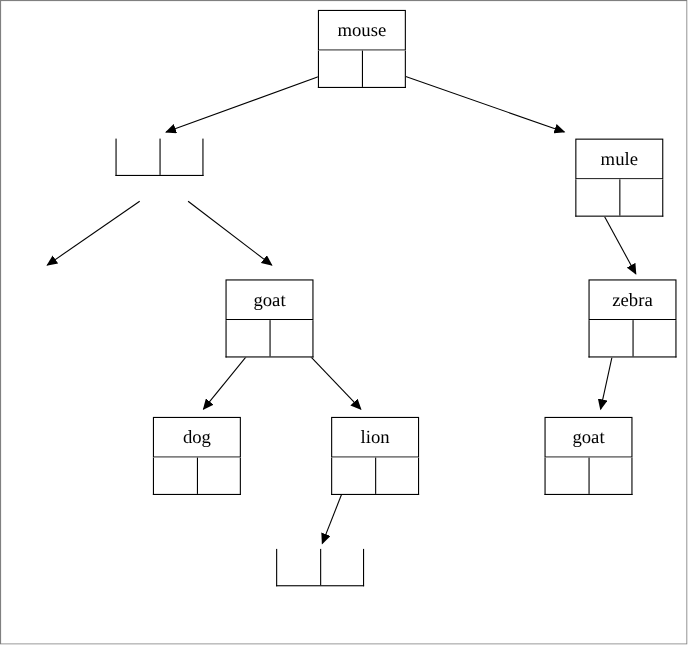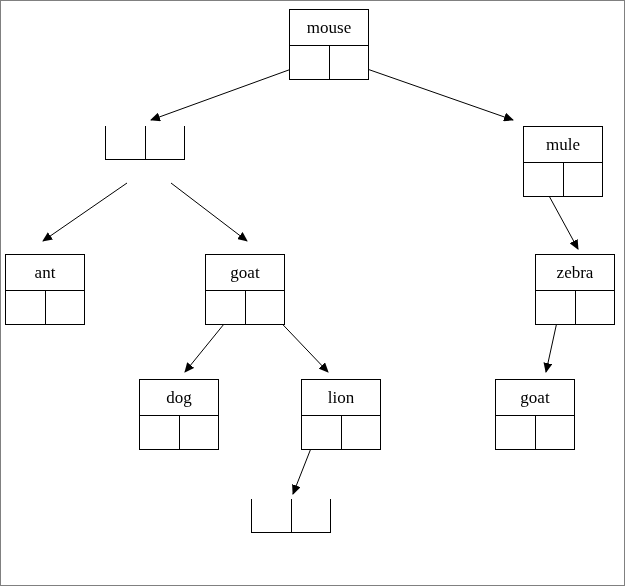--- a/index.html
+++ b/index.html
@@ -92,27 +92,20 @@
   </div>
 
   <div class="node" id="n-mule">
     <div class="label">mule</div>
     <div class="cells">
       <div class="cell-left"></div>
       <div class="cell-right"></div>
     </div>
   </div>
 
-  <div class="node" id="n-ant">
-    <div class="label">ant</div>
-    <div class="cells">
-      <div class="cell-left"></div>
-      <div class="cell-right"></div>
-    </div>
-  </div>
 
   <div class="node" id="n-goat">
     <div class="label">goat</div>
     <div class="cells">
       <div class="cell-left"></div>
       <div class="cell-right"></div>
     </div>
   </div>
 
   <div class="node" id="n-dog">

